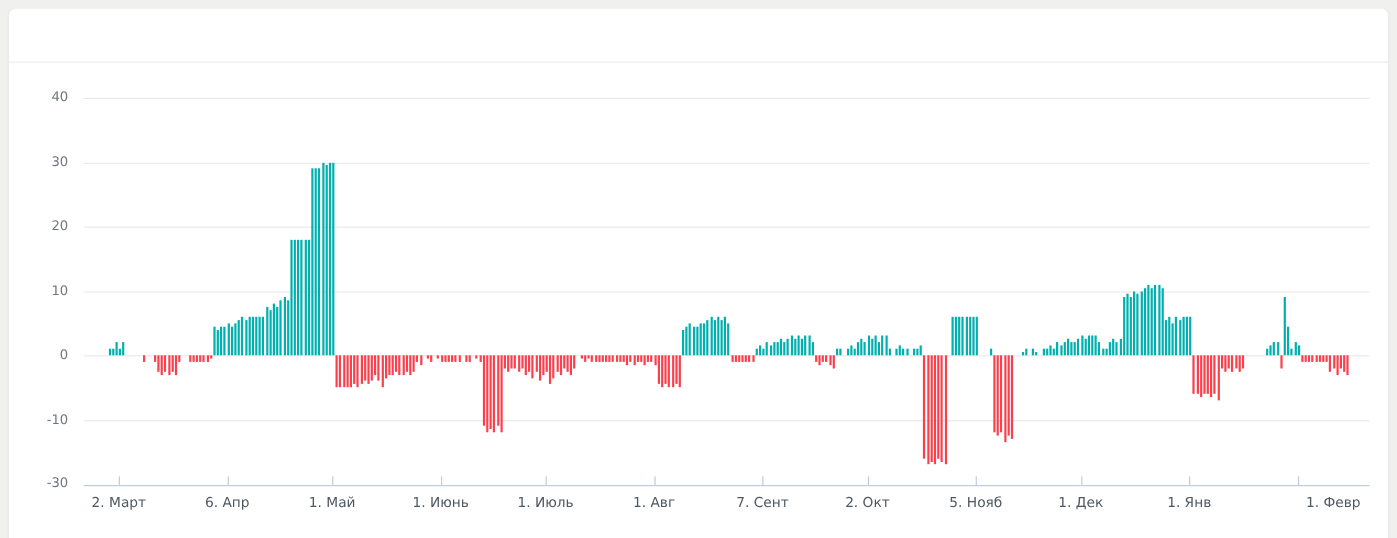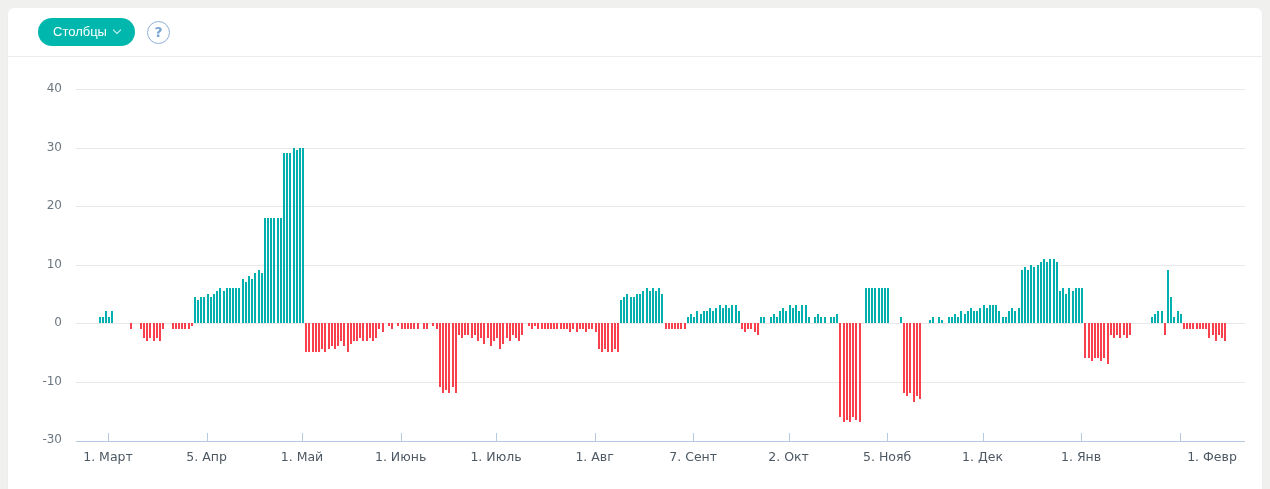--- a/index.html
+++ b/index.html
@@ -56,27 +56,20 @@
                font-size:12.5px; color:#4d5863; }
   .bar       { position:absolute; width:2px; }
 </style>
 </head>
 <body>
 
 <div class="card">
 
   <div class="chart-header">
 
-    <div class="header-controls">
-      <button class="pill-btn">
-        <span>Столбцы</span>
-        <span class="chevron"></span>
-      </button>
-      <button class="help-btn"><span>?</span></button>
-    </div>
   </div>
 
   <div class="chart" id="chart">
       <div class="gridline" style="left: 68px; top: 32px; width: 1169px;"></div>
       <div class="ylabel" style="left: 10px; top: 24px;">40</div>
       <div class="gridline" style="left: 68px; top: 90.5px; width: 1169px;"></div>
       <div class="ylabel" style="left: 10px; top: 82.5px;">30</div>
       <div class="gridline" style="left: 68px; top: 149px; width: 1169px;"></div>
       <div class="ylabel" style="left: 10px; top: 141px;">20</div>
       <div class="gridline" style="left: 68px; top: 207.5px; width: 1169px;"></div>
@@ -84,21 +77,21 @@
       <div class="gridline" style="left: 68px; top: 266px; width: 1169px;"></div>
       <div class="ylabel" style="left: 10px; top: 258px;">0</div>
       <div class="gridline" style="left: 68px; top: 324.5px; width: 1169px;"></div>
       <div class="ylabel" style="left: 10px; top: 316.5px;">-10</div>
       <div class="ylabel" style="left: 10px; top: 375px;">-30</div>
       <div class="axisline" style="left: 68px; top: 384px; width: 1169px;"></div>
       <div class="bar" style="left: 90.5px; top: 260.1px; height: 5.8px; background: rgb(0, 176, 174);"></div>
       <div class="bar" style="left: 93.7px; top: 260.1px; height: 5.8px; background: rgb(0, 176, 174);"></div>
       <div class="bar" style="left: 96.9px; top: 254.3px; height: 11.7px; background: rgb(0, 176, 174);"></div>
       <div class="xtick" style="left: 100px; top: 376px;"></div>
-      <div class="xlabel" style="left: 58px; top: 392px;">1. Март</div>
+      <div class="xlabel" style="left: 58px; top: 392px;">2. Март</div>
       <div class="bar" style="left: 100px; top: 260.1px; height: 5.8px; background: rgb(0, 176, 174);"></div>
       <div class="bar" style="left: 103.2px; top: 254.3px; height: 11.7px; background: rgb(0, 176, 174);"></div>
       <div class="bar" style="left: 122.3px; top: 266px; height: 5.8px; background: rgb(249, 65, 78);"></div>
       <div class="bar" style="left: 131.8px; top: 266px; height: 5.8px; background: rgb(249, 65, 78);"></div>
       <div class="bar" style="left: 135px; top: 266px; height: 14.6px; background: rgb(249, 65, 78);"></div>
       <div class="bar" style="left: 138.2px; top: 266px; height: 17.5px; background: rgb(249, 65, 78);"></div>
       <div class="bar" style="left: 141.4px; top: 266px; height: 14.6px; background: rgb(249, 65, 78);"></div>
       <div class="bar" style="left: 144.6px; top: 266px; height: 17.5px; background: rgb(249, 65, 78);"></div>
       <div class="bar" style="left: 147.7px; top: 266px; height: 14.6px; background: rgb(249, 65, 78);"></div>
       <div class="bar" style="left: 150.9px; top: 266px; height: 17.5px; background: rgb(249, 65, 78);"></div>
@@ -108,21 +101,21 @@
       <div class="bar" style="left: 170px; top: 266px; height: 5.8px; background: rgb(249, 65, 78);"></div>
       <div class="bar" style="left: 173.2px; top: 266px; height: 5.8px; background: rgb(249, 65, 78);"></div>
       <div class="bar" style="left: 176.4px; top: 266px; height: 5.8px; background: rgb(249, 65, 78);"></div>
       <div class="bar" style="left: 179.5px; top: 266px; height: 5.8px; background: rgb(249, 65, 78);"></div>
       <div class="bar" style="left: 182.7px; top: 266px; height: 2.9px; background: rgb(249, 65, 78);"></div>
       <div class="bar" style="left: 185.9px; top: 239.7px; height: 26.3px; background: rgb(0, 176, 174);"></div>
       <div class="bar" style="left: 189.1px; top: 242.6px; height: 23.4px; background: rgb(0, 176, 174);"></div>
       <div class="bar" style="left: 192.3px; top: 239.7px; height: 26.3px; background: rgb(0, 176, 174);"></div>
       <div class="bar" style="left: 195.4px; top: 239.7px; height: 26.3px; background: rgb(0, 176, 174);"></div>
       <div class="xtick" style="left: 198.6px; top: 376px;"></div>
-      <div class="xlabel" style="left: 156.6px; top: 392px;">5. Апр</div>
+      <div class="xlabel" style="left: 156.6px; top: 392px;">6. Апр</div>
       <div class="bar" style="left: 198.6px; top: 236.8px; height: 29.3px; background: rgb(0, 176, 174);"></div>
       <div class="bar" style="left: 201.8px; top: 239.7px; height: 26.3px; background: rgb(0, 176, 174);"></div>
       <div class="bar" style="left: 205px; top: 236.8px; height: 29.3px; background: rgb(0, 176, 174);"></div>
       <div class="bar" style="left: 208.2px; top: 233.8px; height: 32.2px; background: rgb(0, 176, 174);"></div>
       <div class="bar" style="left: 211.3px; top: 230.9px; height: 35.1px; background: rgb(0, 176, 174);"></div>
       <div class="bar" style="left: 214.5px; top: 233.8px; height: 32.2px; background: rgb(0, 176, 174);"></div>
       <div class="bar" style="left: 217.7px; top: 230.9px; height: 35.1px; background: rgb(0, 176, 174);"></div>
       <div class="bar" style="left: 220.9px; top: 230.9px; height: 35.1px; background: rgb(0, 176, 174);"></div>
       <div class="bar" style="left: 224.1px; top: 230.9px; height: 35.1px; background: rgb(0, 176, 174);"></div>
       <div class="bar" style="left: 227.2px; top: 230.9px; height: 35.1px; background: rgb(0, 176, 174);"></div>

